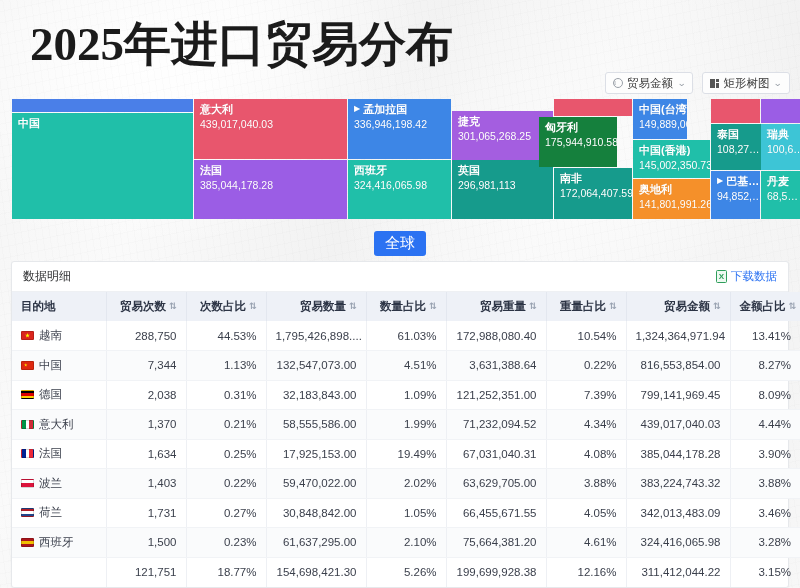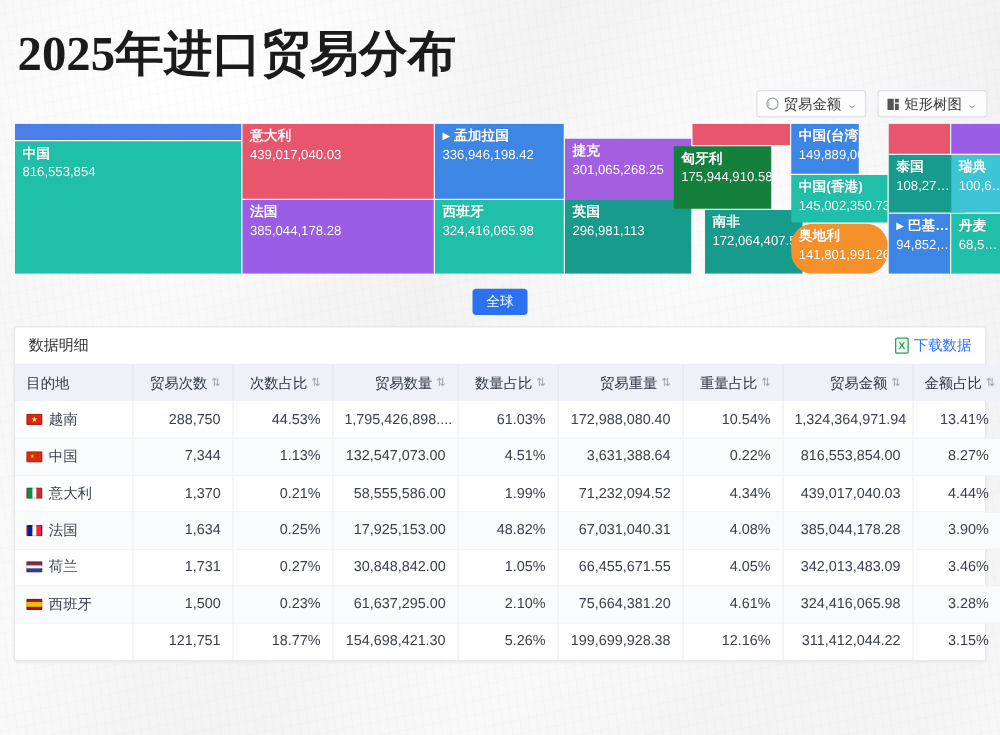--- a/index.html
+++ b/index.html
@@ -35,25 +35,25 @@
     background:
       repeating-linear-gradient(82deg, rgba(0,0,0,0.012) 0px, rgba(0,0,0,0.012) 1px, rgba(255,255,255,0) 1px, rgba(255,255,255,0) 7px),
       repeating-linear-gradient(168deg, rgba(0,0,0,0.01) 0px, rgba(0,0,0,0.01) 1px, rgba(255,255,255,0) 1px, rgba(255,255,255,0) 11px);
   }
 
   .page { position: relative; z-index: 1; width: 800px; height: 588px; }
 
   
   .title {
     position: absolute;
-    left: 14px;
+    left: 30px;
     top: 16px;
     font-family: "Liberation Serif", "DejaVu Serif", serif;
     font-weight: bold;
-    font-size: 39px;
+    font-size: 47px;
     line-height: 56px;
     letter-spacing: 0px;
     color: #1b1b1b;
   }
 
   
   .toolbar {
     position: absolute;
     right: 10px;
     top: 72px;
@@ -122,21 +122,21 @@
   }
 
   
   .global-pill {
     position: absolute;
     left: 50%;
     transform: translateX(-50%);
     top: 231px;
     background: #2b72f2;
     color: #fff;
-    font-size: 11px;
+    font-size: 15px;
     padding: 3px 11px;
     border-radius: 3px;
     cursor: pointer;
   }
 
   
   .panel {
     position: absolute;
     left: 11px;
     top: 261px;
@@ -176,21 +176,21 @@
     text-align: center;
     font-family: "Liberation Sans", sans-serif;
   }
 
   table { width: 100%; border-collapse: collapse; table-layout: fixed; }
 
   thead th {
     background: #eef1f7;
     color: #2c3445;
     font-size: 11.5px;
-    font-weight: normal;
+    font-weight: bold;
     height: 29px;
     padding: 0 9px;
     border-right: 1px solid #e3e7ef;
     white-space: nowrap;
   }
   thead th:last-child { border-right: none; }
   th.c-dest { text-align: left; }
   th.c-num  { text-align: right; }
   .sorter {
     display: inline-block;
@@ -287,21 +287,20 @@
       <span class="caret">⌄</span>
     </div>
   </div>
 
   <div class="treemap" id="treemap">
       <div class="tm-cell" style="left: 0px; top: 0px; width: 181px; height: 13px; background: rgb(74, 127, 232);"></div>
       <div class="tm-cell" style="left: 0px; top: 14px; width: 181px; height: 106px; background: rgb(32, 191, 169);">
         <div class="tm-name">
           <span>中国</span>
         </div>
-        <div class="tm-val">816,553,854</div>
       </div>
       <div class="tm-cell" style="left: 182px; top: 0px; width: 153px; height: 60px; background: rgb(232, 86, 109);">
         <div class="tm-name">
           <span>意大利</span>
         </div>
         <div class="tm-val">439,017,040.03</div>
       </div>
       <div class="tm-cell" style="left: 182px; top: 61px; width: 153px; height: 59px; background: rgb(155, 93, 229);">
         <div class="tm-name">
           <span>法国</span>
@@ -333,39 +332,39 @@
         </div>
         <div class="tm-val">296,981,113</div>
       </div>
       <div class="tm-cell" style="left: 542px; top: 0px; width: 78px; height: 17px; background: rgb(232, 86, 109);"></div>
       <div class="tm-cell" style="left: 527px; top: 18px; width: 78px; height: 50px; background: #15803d;">
         <div class="tm-name">
           <span>匈牙利</span>
         </div>
         <div class="tm-val">175,944,910.58</div>
       </div>
-      <div class="tm-cell" style="left: 542px; top: 69px; width: 78px; height: 51px; background: rgb(22, 155, 140); margin-left: 10px;">
+      <div class="tm-cell" style="left: 542px; top: 69px; width: 78px; height: 51px; background: rgb(22, 155, 140);">
         <div class="tm-name">
           <span>南非</span>
         </div>
         <div class="tm-val">172,064,407.59</div>
       </div>
       <div class="tm-cell" style="left: 621px; top: 0px; width: 54px; height: 40px; background: rgb(61, 134, 230);">
         <div class="tm-name">
           <span>中国(台湾)</span>
         </div>
         <div class="tm-val">149,889,000</div>
       </div>
       <div class="tm-cell" style="left: 621px; top: 41px; width: 77px; height: 38px; background: rgb(32, 191, 169);">
         <div class="tm-name">
           <span>中国(香港)</span>
         </div>
         <div class="tm-val">145,002,350.73</div>
       </div>
-      <div class="tm-cell" style="left: 621px; top: 80px; width: 77px; height: 40px; background: rgb(245, 144, 42); border-radius: 17px;">
+      <div class="tm-cell" style="left: 621px; top: 80px; width: 77px; height: 40px; background: rgb(245, 144, 42);">
         <div class="tm-name">
           <span>奥地利</span>
         </div>
         <div class="tm-val">141,801,991.26</div>
       </div>
       <div class="tm-cell" style="left: 699px; top: 0px; width: 49px; height: 24px; background: rgb(232, 86, 109);"></div>
       <div class="tm-cell" style="left: 699px; top: 25px; width: 61px; height: 46px; background: rgb(22, 155, 140);">
         <div class="tm-name">
           <span>泰国</span>
         </div>
@@ -461,20 +460,38 @@
             <td class="c-num">132,547,073.00</td>
             <td class="c-num">4.51%</td>
             <td class="c-num">3,631,388.64</td>
             <td class="c-num">0.22%</td>
             <td class="c-num">816,553,854.00</td>
             <td class="c-num">8.27%</td>
           </tr>
           <tr>
             <td class="c-dest">
               <span class="dest-wrap">
+                <span class="flag f-de">
+                  <i></i>
+                </span>
+                <span>德国</span>
+              </span>
+            </td>
+            <td class="c-num">2,038</td>
+            <td class="c-num">0.31%</td>
+            <td class="c-num">32,183,843.00</td>
+            <td class="c-num">1.09%</td>
+            <td class="c-num">121,252,351.00</td>
+            <td class="c-num">7.39%</td>
+            <td class="c-num">799,141,969.45</td>
+            <td class="c-num">8.09%</td>
+          </tr>
+          <tr>
+            <td class="c-dest">
+              <span class="dest-wrap">
                 <span class="flag f-it">
                   <i></i>
                 </span>
                 <span>意大利</span>
               </span>
             </td>
             <td class="c-num">1,370</td>
             <td class="c-num">0.21%</td>
             <td class="c-num">58,555,586.00</td>
             <td class="c-num">1.99%</td>
@@ -488,25 +505,43 @@
               <span class="dest-wrap">
                 <span class="flag f-fr">
                   <i></i>
                 </span>
                 <span>法国</span>
               </span>
             </td>
             <td class="c-num">1,634</td>
             <td class="c-num">0.25%</td>
             <td class="c-num">17,925,153.00</td>
-            <td class="c-num">48.82%</td>
+            <td class="c-num">19.49%</td>
             <td class="c-num">67,031,040.31</td>
             <td class="c-num">4.08%</td>
             <td class="c-num">385,044,178.28</td>
             <td class="c-num">3.90%</td>
+          </tr>
+          <tr>
+            <td class="c-dest">
+              <span class="dest-wrap">
+                <span class="flag f-pl">
+                  <i></i>
+                </span>
+                <span>波兰</span>
+              </span>
+            </td>
+            <td class="c-num">1,403</td>
+            <td class="c-num">0.22%</td>
+            <td class="c-num">59,470,022.00</td>
+            <td class="c-num">2.02%</td>
+            <td class="c-num">63,629,705.00</td>
+            <td class="c-num">3.88%</td>
+            <td class="c-num">383,224,743.32</td>
+            <td class="c-num">3.88%</td>
           </tr>
           <tr>
             <td class="c-dest">
               <span class="dest-wrap">
                 <span class="flag f-nl">
                   <i></i>
                 </span>
                 <span>荷兰</span>
               </span>
             </td>

